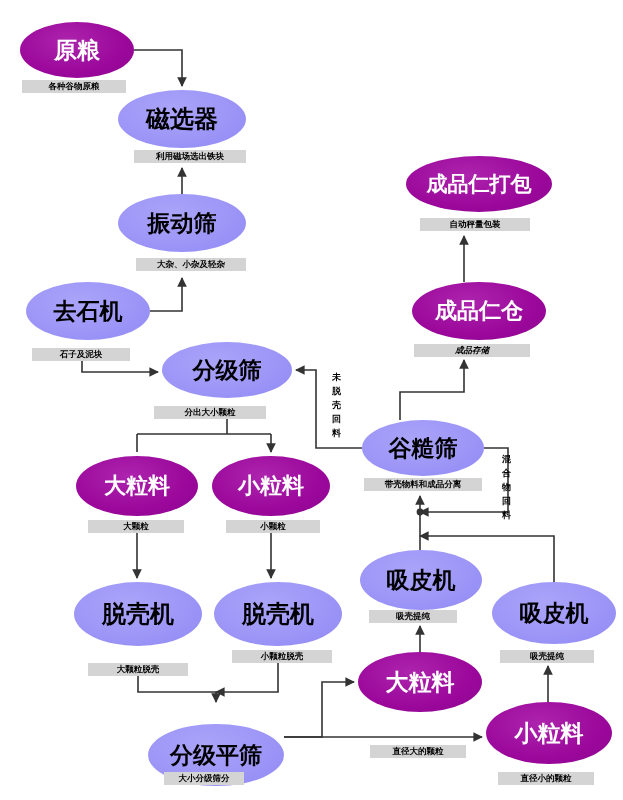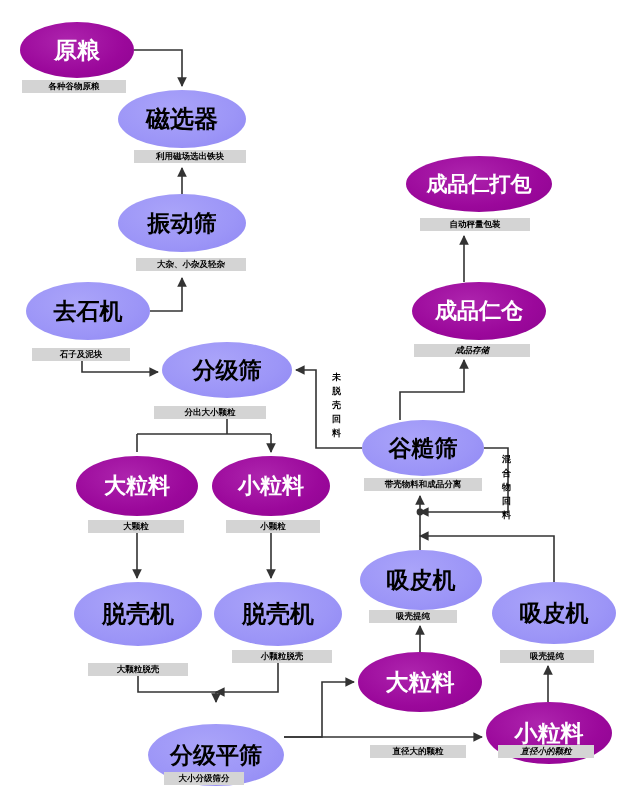--- a/index.html
+++ b/index.html
@@ -172,21 +172,21 @@
       <div class="tag" style="left: 134px; top: 150px; width: 112px;">利用磁场选出铁块</div>
       <div class="tag" style="left: 136px; top: 258px; width: 110px;">大杂、小杂及轻杂</div>
       <div class="tag" style="left: 32px; top: 348px; width: 98px;">石子及泥块</div>
       <div class="tag" style="left: 154px; top: 406px; width: 112px;">分出大小颗粒</div>
       <div class="tag" style="left: 88px; top: 520px; width: 96px;">大颗粒</div>
       <div class="tag" style="left: 226px; top: 520px; width: 94px;">小颗粒</div>
       <div class="tag" style="left: 88px; top: 650px; width: 100px; margin-top: 13px;">大颗粒脱壳</div>
       <div class="tag" style="left: 232px; top: 650px; width: 100px;">小颗粒脱壳</div>
       <div class="tag" style="left: 164px; top: 772px; width: 80px;">大小分级筛分</div>
       <div class="tag" style="left: 370px; top: 712px; width: 96px; margin-top: 33px;">直径大的颗粒</div>
-      <div class="tag" style="left: 498px; top: 745px; width: 96px; font-style: italic;">直径小的颗粒</div>
+      <div class="tag" style="left: 498px; top: 772px; width: 96px;">直径小的颗粒</div>
       <div class="tag" style="left: 369px; top: 610px; width: 88px;">吸壳提纯</div>
       <div class="tag" style="left: 500px; top: 650px; width: 94px;">吸壳提纯</div>
       <div class="tag" style="left: 364px; top: 478px; width: 118px;">带壳物料和成品分离</div>
       <div class="tag" style="left: 414px; top: 344px; width: 116px; font-style: italic;">成品存储</div>
       <div class="tag" style="left: 420px; top: 218px; width: 110px;">自动秤量包装</div>
     </div>
   <div id="vtag-layer">
       <div class="vtag" style="left: 322px; top: 370px;">未脱壳回料</div>
       <div class="vtag" style="left: 492px; top: 452px;">混合物回料</div>
     </div>

